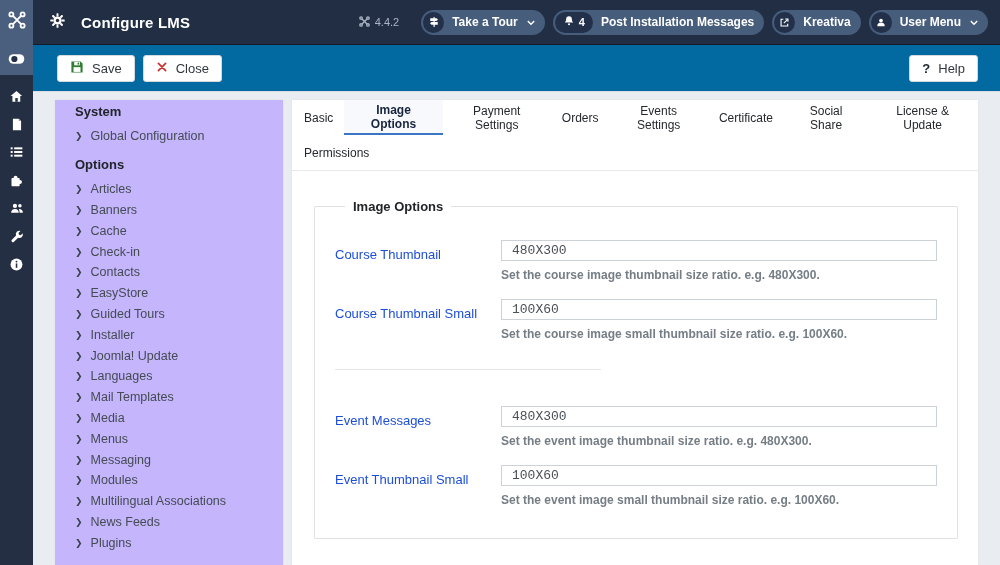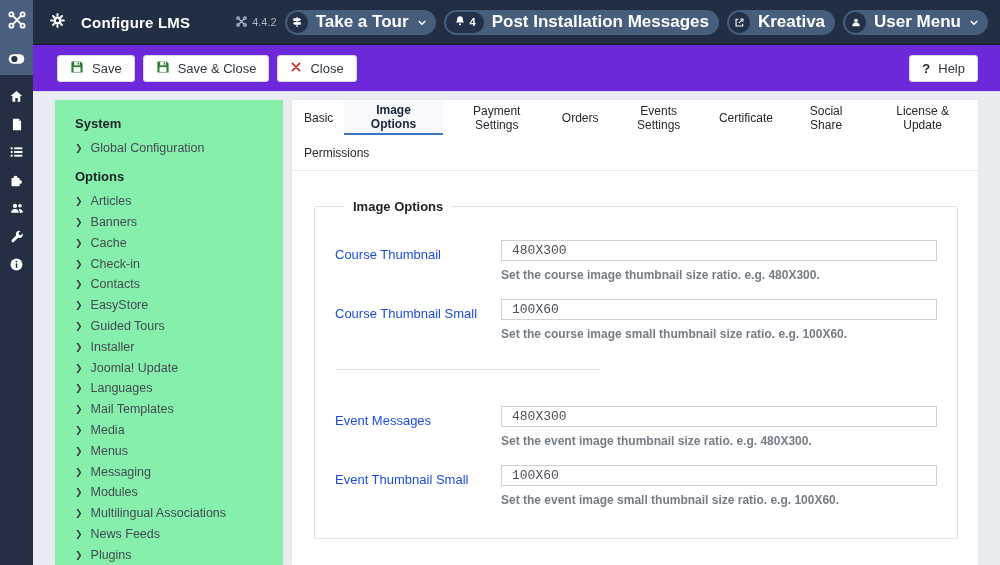--- a/index.html
+++ b/index.html
@@ -6,44 +6,44 @@
   html,body { width:1000px; height:565px; overflow:hidden; }
   body { font-family:"Liberation Sans","DejaVu Sans",sans-serif; background:#e9ecf1; color:#212529; }
 
   
   .topbar { position:absolute; top:0; left:0; width:1000px; height:45px;
     background:#222e44; display:flex; align-items:center; border-bottom:1px solid #141c2b; z-index:5; }
   .logo-box { width:33px; height:45px; background:#4a5f7d; display:flex; align-items:center; justify-content:center; flex:0 0 33px; }
   .title-wrap { display:flex; align-items:center; gap:16px; margin-left:17px; }
   .app-title { color:#fff; font-size:15px; font-weight:bold; letter-spacing:.2px; }
   .topbar-right { margin-left:auto; display:flex; align-items:center; gap:8px; padding-right:12px; }
-  .version { display:flex; align-items:center; gap:5px; color:#aab4c4; font-size:11px; }
+  .version { display:flex; align-items:center; gap:5px; color:#aab4c4; font-size:11px; margin-right:14px; }
   .pill { display:flex; align-items:center; background:#465d7c; border-radius:14px; height:25px; padding:2px; cursor:pointer; }
   .pill-circle { width:21px; height:21px; border-radius:11px; background:#22304a; display:flex; align-items:center; justify-content:center; }
   .pill-oval { height:21px; border-radius:11px; background:#22304a; display:flex; align-items:center; justify-content:center; gap:4px; padding:0 8px; color:#fff; font-size:11px; font-weight:bold; }
-  .pill-label { color:#fff; font-size:17px; font-weight:bold; padding:0 8px; white-space:nowrap; }
+  .pill-label { color:#fff; font-size:12px; font-weight:bold; padding:0 8px; white-space:nowrap; }
   .pill .chev-down { margin-right:7px; }
 
   
-  .toolbar { position:absolute; top:45px; left:33px; width:967px; height:47px; background:#6d28d9;
+  .toolbar { position:absolute; top:45px; left:33px; width:967px; height:47px; background:#0369a1;
     border-bottom:1px solid #dadee4; display:flex; align-items:center; padding:0 22px 0 24px; }
   .btn { display:inline-flex; align-items:center; gap:8px; height:27px; background:#fff; border:1px solid #d5d8dd;
     border-radius:3px; padding:0 12px; font-size:13px; color:#30373e; margin-right:8px; cursor:pointer; font-family:inherit; }
   .btn .qmark { font-weight:bold; font-size:13px; color:#1d2530; }
   .btn-help { margin-left:auto; margin-right:0; }
 
   
   .rail { position:absolute; top:45px; left:0; width:33px; height:520px; background:#252f44; z-index:4; }
   .rail-toggle { width:33px; height:30px; background:#4a5f7d; display:flex; align-items:center; justify-content:center; cursor:pointer; }
   .rail-icons { display:flex; flex-direction:column; align-items:center; padding-top:13px; gap:12px; }
   .rail-icons .ric { width:16px; height:16px; display:flex; align-items:center; justify-content:center; cursor:pointer; }
 
   
   .content { position:absolute; top:92px; left:33px; width:967px; height:473px; padding:8px 22px 0 22px; display:flex; gap:9px; }
-  .sidebar-card { width:228px; background:#86efac; box-shadow:0 0 2px rgba(0,0,0,.06); padding:16px 14px 12px 20px; overflow:hidden; }
+  .sidebar-card { width:228px; background:#c4b5fd; box-shadow:0 0 2px rgba(0,0,0,.06); padding:4px 14px 12px 20px; overflow:hidden; }
   .main-card { flex:1; background:#fff; box-shadow:0 0 2px rgba(0,0,0,.06); overflow:hidden; }
 
   
   .side-heading { font-size:13px; font-weight:bold; color:#212529; margin:10px 0 7px 0; }
   .side-heading:first-child { margin-top:0; }
   .side-item { display:flex; align-items:center; gap:8px; font-size:12.5px; color:#444b52; height:20.8px; cursor:pointer; text-decoration:none; white-space:nowrap; }
   .side-item .chev { font-size:9px; color:#3a4149; }
 
   
   .tabs { border-bottom:1px solid #e7e9ec; padding:0 1px; }
@@ -173,29 +173,20 @@
   <button class="btn">
     <span><svg width="14" height="14" viewBox="0 0 20 20">
           <path fill="#2e7d32" d="M2 2h13l3 3v13H2z"></path>
           <rect x="6" y="2.6" width="8" height="5" fill="#fff"></rect>
           <rect x="10.8" y="3.6" width="2" height="3" fill="#2e7d32"></rect>
           <rect x="5" y="10.2" width="10" height="6.8" fill="#fff"></rect>
         </svg></span>
     <span>Save</span>
   </button>
   <button class="btn">
-    <span><svg width="14" height="14" viewBox="0 0 20 20">
-          <path fill="#2e7d32" d="M2 2h13l3 3v13H2z"></path>
-          <rect x="6" y="2.6" width="8" height="5" fill="#fff"></rect>
-          <rect x="10.8" y="3.6" width="2" height="3" fill="#2e7d32"></rect>
-          <rect x="5" y="10.2" width="10" height="6.8" fill="#fff"></rect>
-        </svg></span>
-    <span>Save &amp; Close</span>
-  </button>
-  <button class="btn">
     <span><svg width="12" height="12" viewBox="0 0 20 20">
           <g stroke="#c9302c" stroke-width="2.8" stroke-linecap="round">
             <path d="M4 4l12 12M16 4L4 16"></path>
           </g>
         </svg></span>
     <span>Close</span>
   </button>
   <button class="btn btn-help">
     <span class="qmark">?</span>
     <span>Help</span>

